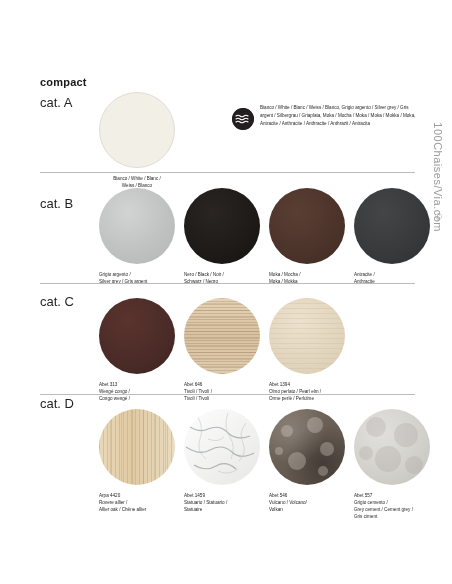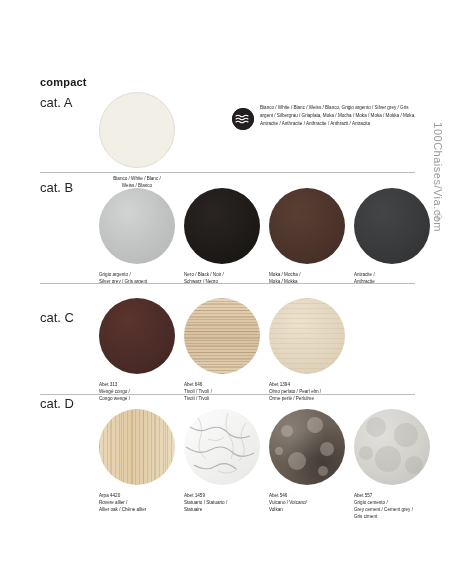--- a/index.html
+++ b/index.html
@@ -128,21 +128,21 @@
         <path d="M4 11 q2 -1.6 4 0 q2 1.6 4 0 q2 -1.6 4 0"></path>
         <path d="M4 14 q2 -1.6 4 0 q2 1.6 4 0 q2 -1.6 4 0"></path>
       </g>
     </svg>
   </div>
 
   <div class="legend-a">Bianco / White / Blanc / Weiss / Blanco, Grigio argento / Silver grey / Gris argent / Silbergrau / Griaplata, Moka / Mocha / Moka / Moka / Mokka / Moka, Antracite / Anthracite / Anthracite / Anthrazit / Antracita</div>
 
   <div class="rule" style="top:172px;"></div>
 
-  <div class="cat-label" style="top:180px;">cat. B</div>
+  <div class="cat-label" style="top:196px;">cat. B</div>
 
   <div class="swatch" style="left:99px; top:188px;">
     <div class="disc" style="background:radial-gradient(circle at 38% 32%, #d2d4d4 0%, #c0c2c2 55%, #b4b6b6 100%);"></div>
     <div class="caption" style="white-space:pre-line;">Grigio argento /
 Silver grey / Gris argent</div>
   </div>
 
   <div class="swatch" style="left:184px; top:188px;">
     <div class="disc" style="background:radial-gradient(circle at 38% 32%, #2a2522 0%, #1d1a17 60%, #141210 100%);"></div>
     <div class="caption" style="white-space:pre-line;">Nero / Black / Noir /
@@ -156,21 +156,21 @@
   </div>
 
   <div class="swatch" style="left:354px; top:188px;">
     <div class="disc" style="background:radial-gradient(circle at 38% 32%, #444546 0%, #38393a 60%, #2d2e2f 100%);"></div>
     <div class="caption" style="white-space:pre-line;">Antracite /
 Anthracite</div>
   </div>
 
   <div class="rule" style="top:283px;"></div>
 
-  <div class="cat-label" style="top:310px;">cat. C</div>
+  <div class="cat-label" style="top:294px;">cat. C</div>
 
   <div class="swatch" style="left:99px; top:298px;">
     <div class="disc" style="background:radial-gradient(circle at 38% 30%, #5a332d 0%, #4a2b27 60%, #3b211e 100%);"></div>
     <div class="caption">Abet 313</div>
     <div class="caption" style="margin-top:0; white-space:pre-line;">Wengé congo /
 Congo wengé /</div>
   </div>
 
   <div class="swatch" style="left:184px; top:298px;">
     <div class="disc" style="background:

